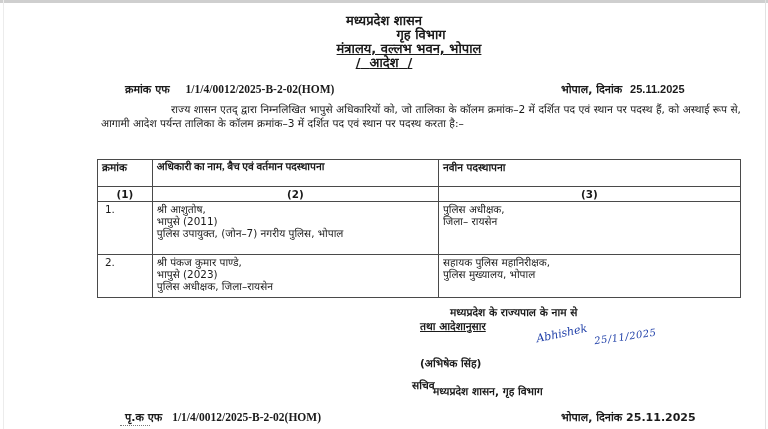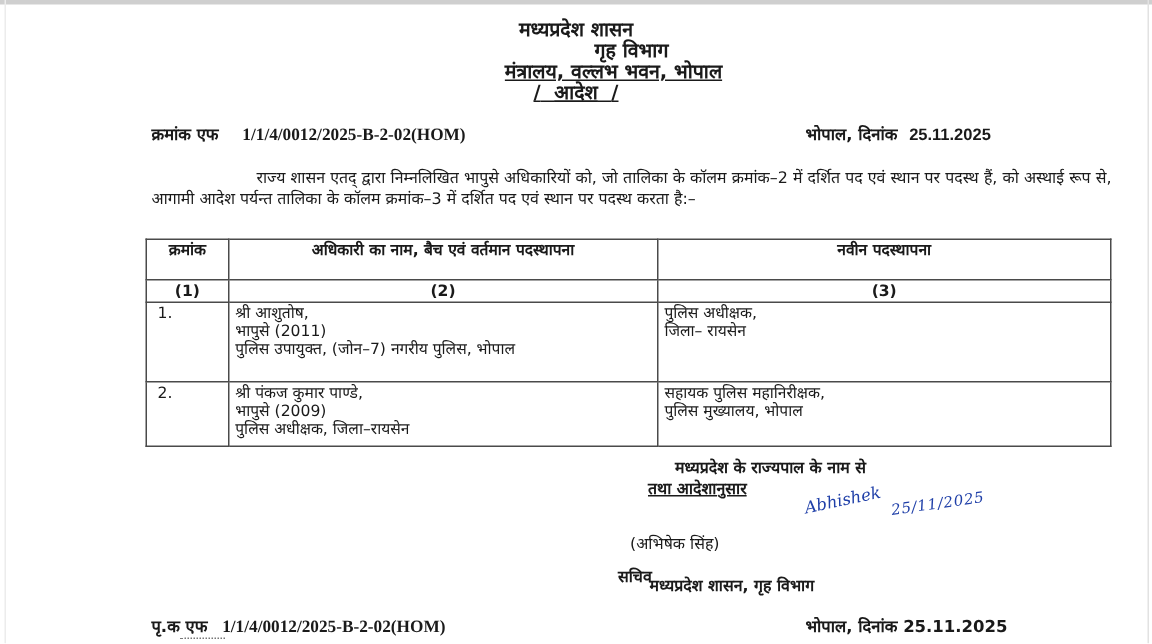--- a/index.html
+++ b/index.html
@@ -13,45 +13,45 @@
   .leftedge { position: absolute; left: 3px; top: 0; width: 1px; height: 429px; background: #ececec; }
 
   .hdr { position: absolute; left: 0; width: 768px; text-align: center; font-weight: bold; font-size: 13px; line-height: 13px; }
   .hdr1 { top: 14px; }
   .hdr2 { top: 28px; margin-left: 37px; }
   .hdr3 { top: 42px; padding-left: 25px; }
   .hdr3 span { text-decoration: underline; }
   .hdr4 { top: 56px; text-decoration: underline; }
   .hdr4 .u { text-decoration: underline; }
 
-  .refline { position: absolute; font-size: 11px; font-weight: bold; line-height: 13px; white-space: nowrap; }
+  .refline { position: absolute; font-size: 11px; font-weight: bold; line-height: 13px; white-space: nowrap; margin-left: 24px; }
   .ref-left { left: 101px; top: 83px; }
   .ref-left .num { font-family: "Liberation Serif", serif; font-size: 11.5px; margin-left: 12px; }
   .ref-right { left: 537px; top: 83px; }
   .ref-right .date { font-family: "Liberation Sans", sans-serif; margin-left: 4px; }
 
-  .para { position: absolute; left: 101px; top: 112px; width: 640px; font-size: 10.6px; line-height: 14px; text-align: justify; }
+  .para { position: absolute; left: 101px; top: 102px; width: 640px; font-size: 10.6px; line-height: 14px; text-align: justify; }
   .para .indent { display: inline-block; width: 70px; }
 
   table.posting { position: absolute; left: 97px; top: 159px; width: 644px; border-collapse: collapse; font-size: 10.4px; }
   table.posting td { border: 1px solid #4a4a4a; vertical-align: top; padding: 1px 4px; line-height: 12px; }
   .c1 { width: 46px; }
-  .c2 { width: 279px; }
+  .c2 { width: 279px; font-family: Liberation Serif, serif; }
   .c3 { width: 295px; }
-  .thead td { text-align: center; font-weight: bold; height: 24px; }
+  .thead td { text-align: left; font-weight: bold; height: 24px; }
   .tnum td { text-align: center; font-weight: bold; height: 12px; }
   .row1 td { height: 50px; }
   .row2 td { height: 40px; }
   .sno { padding-left: 7px !important; }
 
   .sig { position: absolute; left: 450px; width: 300px; text-align: left; font-size: 10.6px; font-weight: bold; line-height: 14px; }
   .sig1 { top: 305px; }
-  .sig2 { top: 319px; left: 432px; }
+  .sig2 { top: 319px; left: 420px; }
   .sig2 span { text-decoration: underline; }
-  .sig3 { top: 356px; left: 420px; font-weight: normal; }
+  .sig3 { top: 356px; left: 420px; font-weight: bold; }
   .sig4 { top: 378px; left: 412px; }
   .sig5 { top: 384px; left: 433px; }
 
   .signature { position: absolute; left: 528px; top: 323px; width: 190px; height: 40px; }
   .signature .scrawl { position: absolute; left: 8px; top: 4px; font-family: "DejaVu Serif", serif; font-style: italic; font-size: 11px; color: #1f3fa8; transform: rotate(-12deg); }
   .signature .sdate { position: absolute; left: 66px; top: 8px; font-family: "DejaVu Serif", serif; font-style: italic; font-size: 10px; color: #1f3fa8; transform: rotate(-8deg); letter-spacing: 0.5px; }
 
   .ref-bottom-left { left: 101px; top: 411px; }
   .ref-bottom-left .num { font-family: "Liberation Serif", serif; font-size: 11.5px; margin-left: 6px; }
   .ref-bottom-right { left: 537px; top: 411px; }
@@ -107,21 +107,21 @@
     </td>
     <td>
       <div>पुलिस अधीक्षक,</div>
       <div>जिला– रायसेन</div>
     </td>
   </tr>
   <tr class="row2">
     <td class="sno">2.</td>
     <td>
       <div>श्री पंकज कुमार पाण्डे,</div>
-      <div>भापुसे (2009)</div>
+      <div>भापुसे (2023)</div>
       <div>पुलिस अधीक्षक, जिला–रायसेन</div>
     </td>
     <td>
       <div>सहायक पुलिस महानिरीक्षक,</div>
       <div>पुलिस मुख्यालय, भोपाल</div>
     </td>
   </tr>
 </tbody>
   </table>
 

